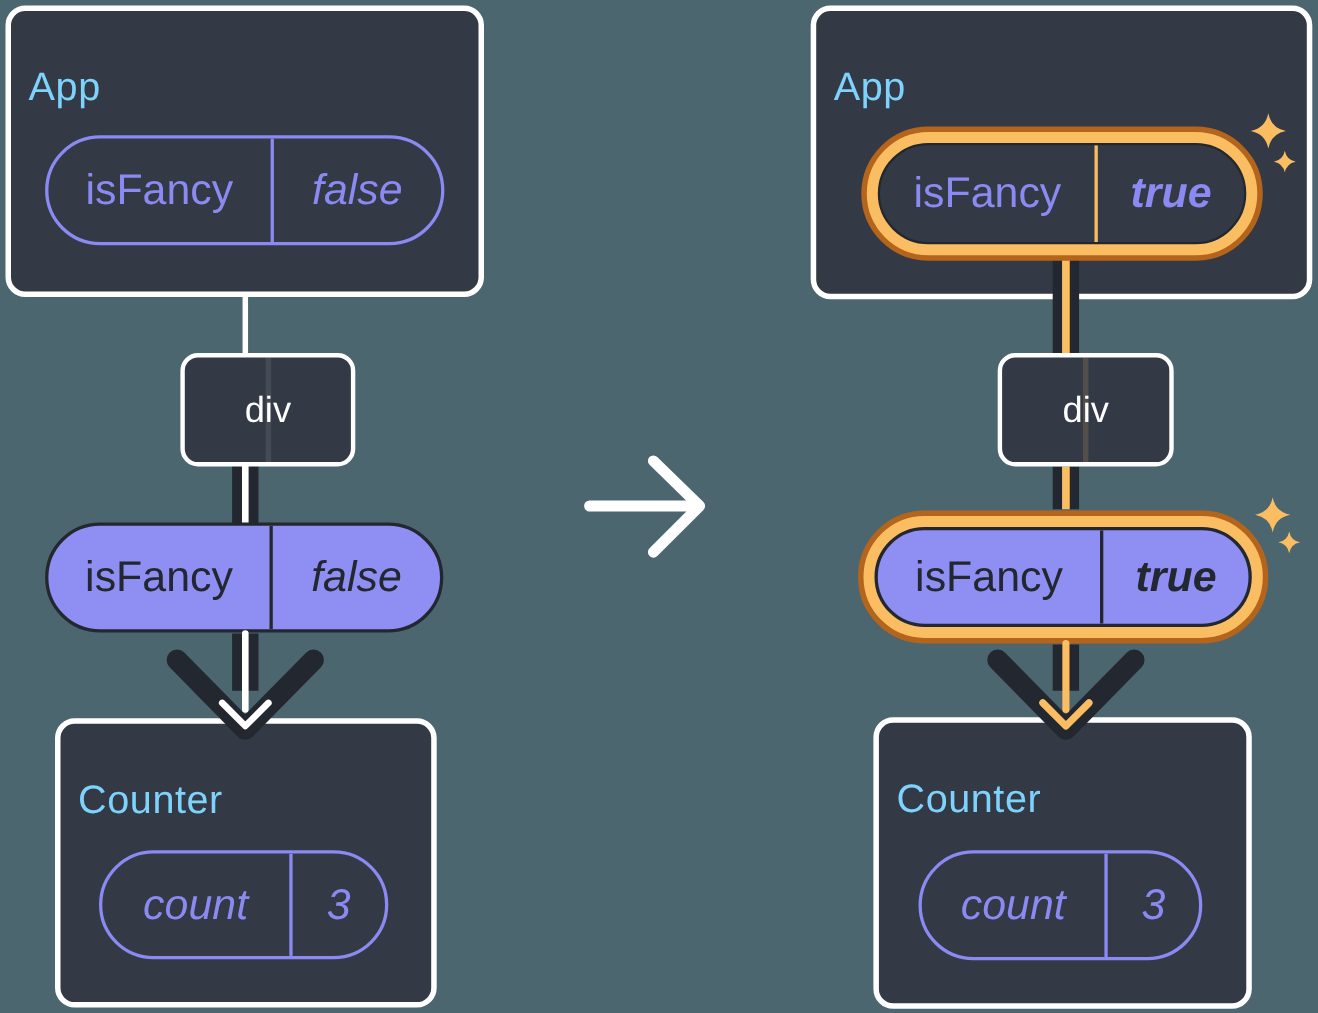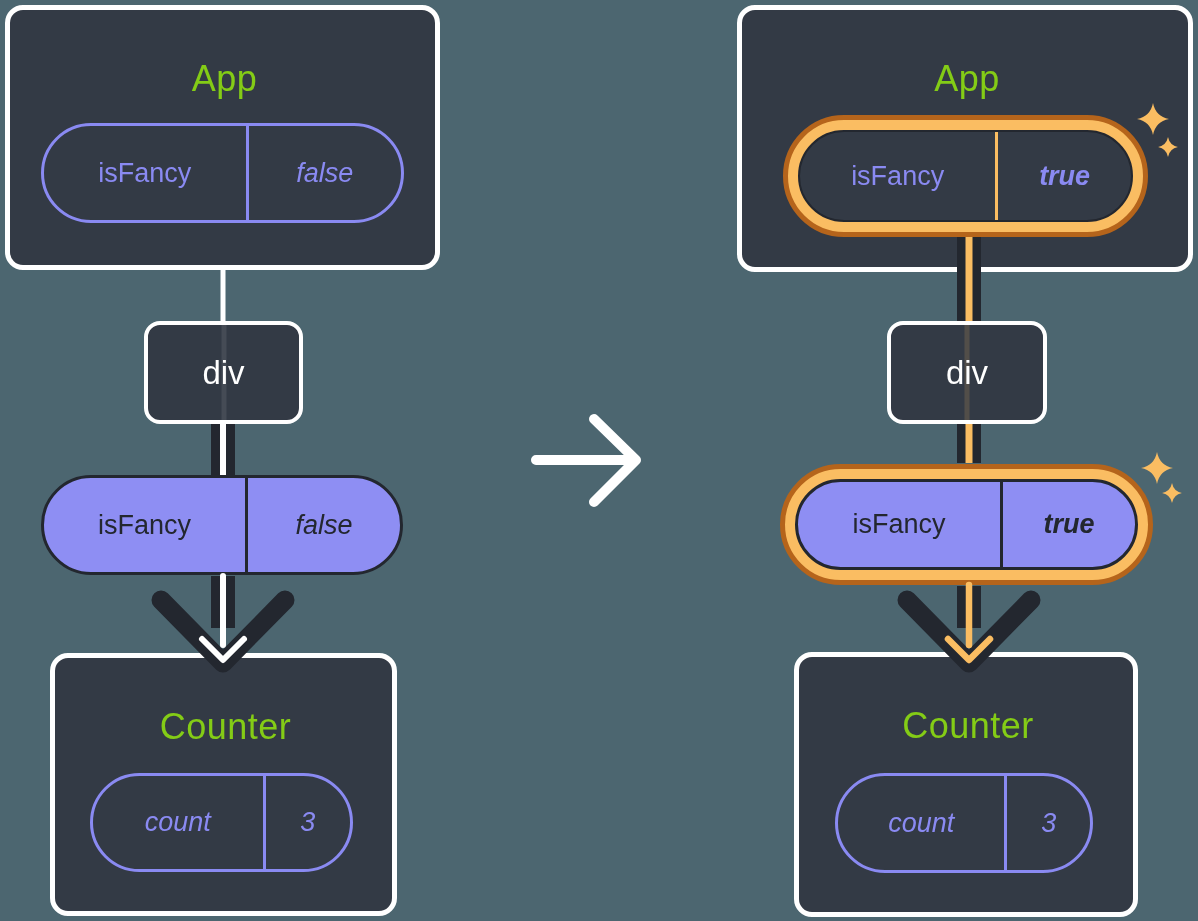--- a/index.html
+++ b/index.html
@@ -10,37 +10,37 @@
   
   .layer-svg{position:absolute;left:0;top:0;width:1198px;height:921px;pointer-events:none;}
   .mid-svg{z-index:2;}
   .front-svg{z-index:4;}
   
   .card{
     position:absolute;background:#333A45;border:5px solid #FFFFFF;border-radius:18px;
     box-sizing:border-box;z-index:1;
   }
   .card-title{
-    position:absolute;left:4px;right:0;top:48px;text-align:center;color:#84cc16;
+    position:absolute;left:16px;right:0;top:48px;text-align:left;color:#7dd3fc;
     font-size:36px;line-height:42px;font-weight:500;letter-spacing:0.5px;
   }
   
   .tag{
     position:absolute;background:#333A45;border:4px solid #FFFFFF;border-radius:16px;
     box-sizing:border-box;display:flex;align-items:center;justify-content:center;
-    color:#FFFFFF;font-size:33px;z-index:3;
+    color:#FFFFFF;font-size:33px;z-index:3;margin-left:20px;
   }
   .stripe{position:absolute;left:50%;top:0;bottom:0;width:5px;transform:translateX(-50%);}
   .stripe.cool{background:rgba(255,255,255,0.09);}
   .stripe.warm{background:rgba(250,189,98,0.16);}
   .tag-label{position:relative;}
   
   .pill{
     position:absolute;display:flex;box-sizing:border-box;border-radius:999px;
-    overflow:hidden;z-index:3;font-size:27px;
+    overflow:hidden;z-index:3;font-size:39px;
   }
   .pill .cell{display:flex;align-items:center;justify-content:center;}
   .pill .divider{flex:0 0 3px;}
   .pill .cell-a{flex:0 0 56.5%;}
   .pill .cell-b{flex:1;font-style:italic;}
   .pill.split-59 .cell-a{flex:0 0 59%;}
   .pill.split-60 .cell-a{flex:0 0 60%;}
   .pill.split-66 .cell-a{flex:0 0 66%;font-style:italic;}
   .pill.outline{border:3px solid #8A8AF2;color:#8A8AF2;background:transparent;}
   .pill.outline .divider{background:#8A8AF2;}

